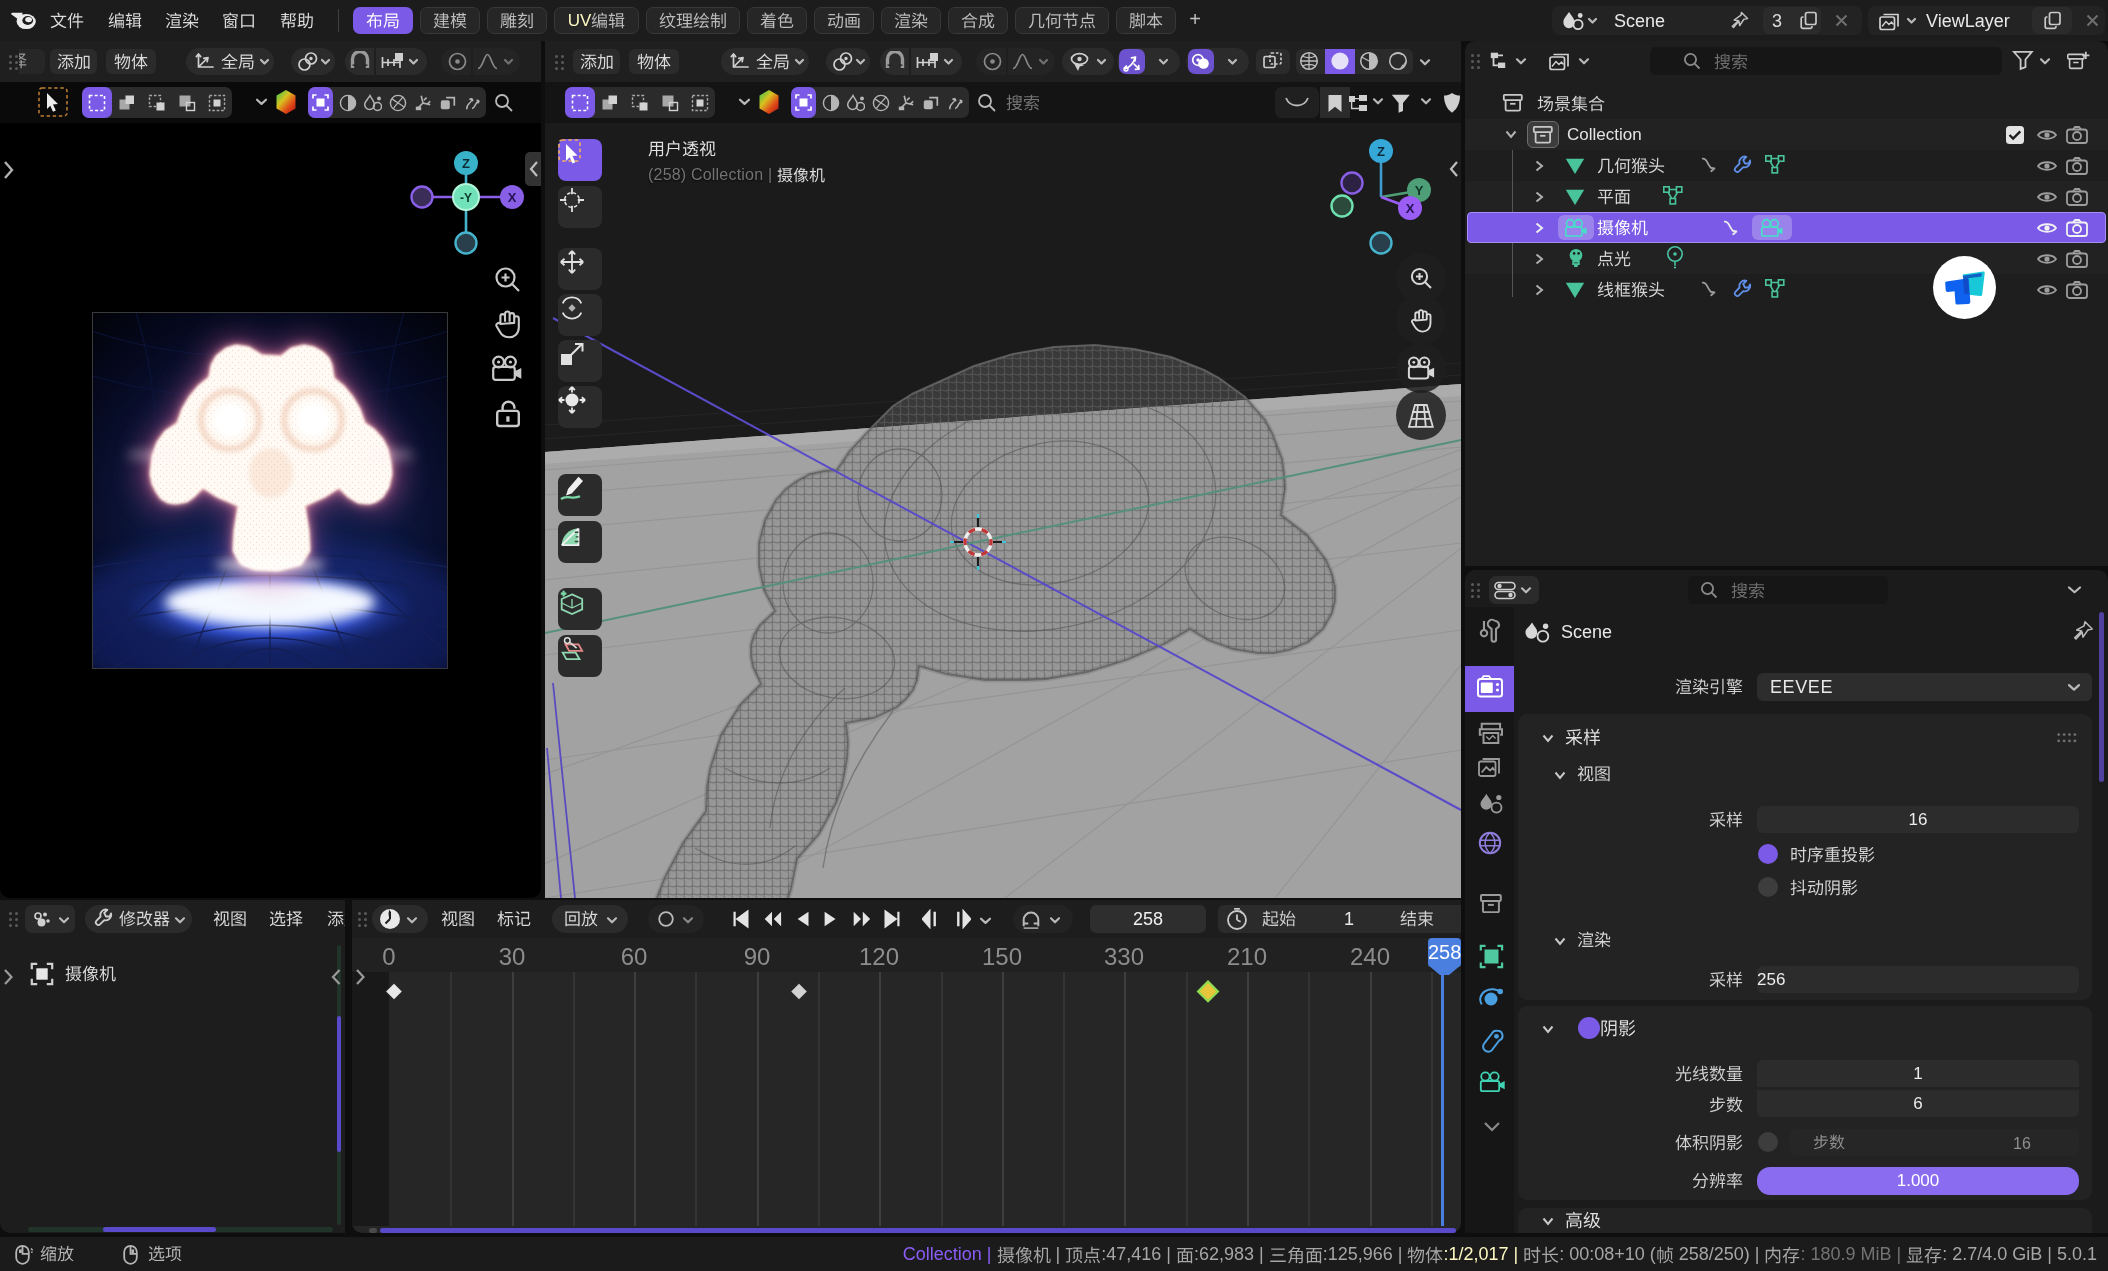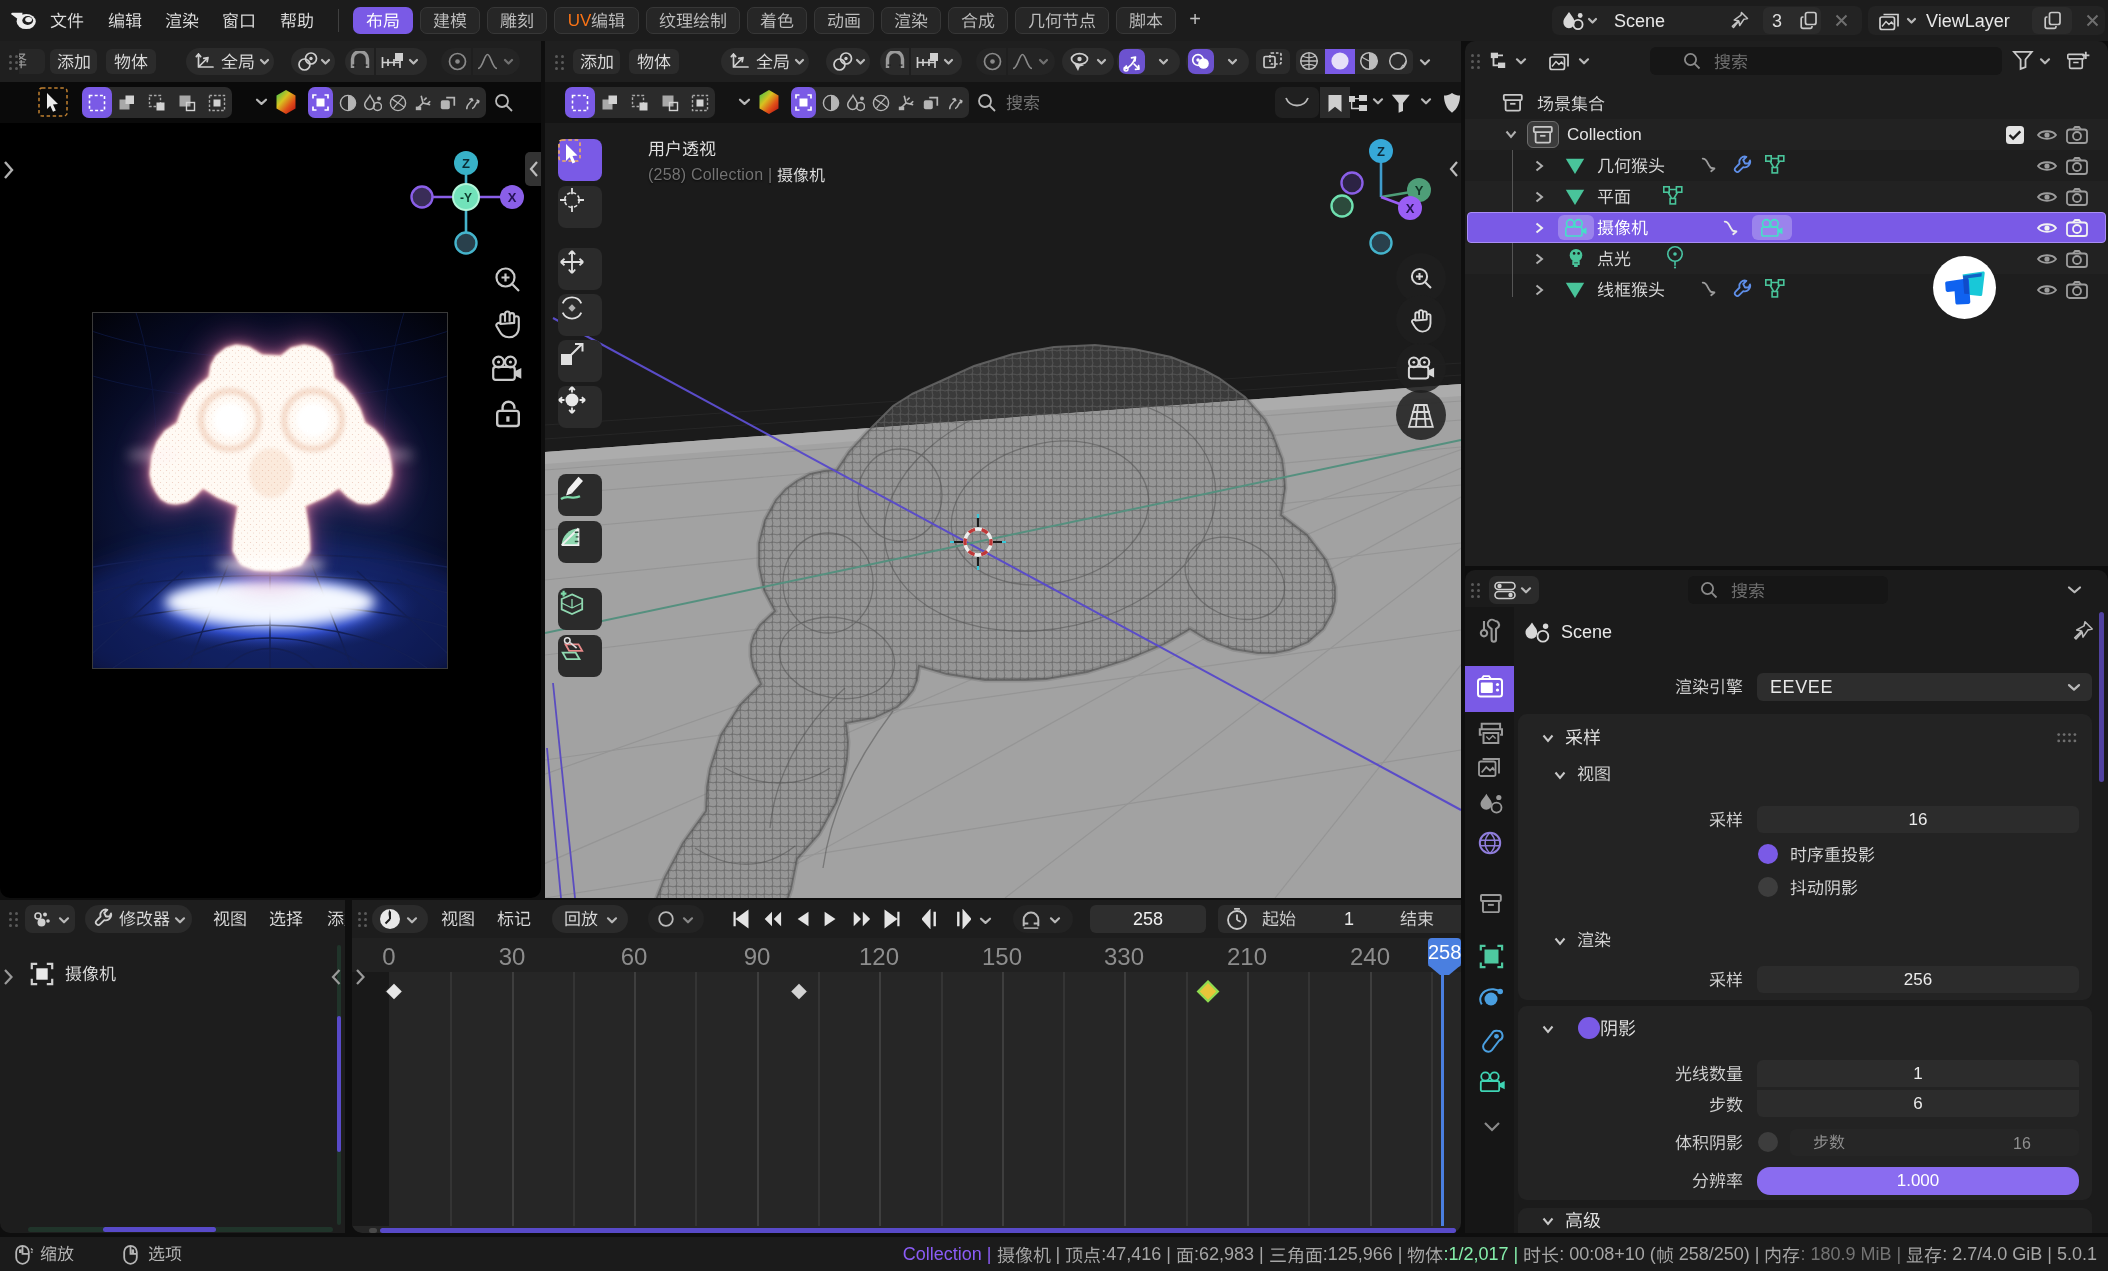--- a/index.html
+++ b/index.html
@@ -149,21 +149,21 @@
       <use href="#z6a21" x="1000"></use>
     </svg>
   </div>
 <div style="position:absolute;left:487px;top:7px;width:60px;height:27px;background:#262626;border:1px solid #373737;border-radius:7px;display:flex;align-items:center;justify-content:center;box-sizing:border-box">
     <svg class="cj" style="width:34.0px;height:17px;" viewBox="0 0 2000 1000" fill="#bcbcbc">
       <use href="#z96d5"></use>
       <use href="#z523b" x="1000"></use>
     </svg>
   </div>
 <div style="position:absolute;left:554px;top:7px;width:85px;height:27px;background:#262626;border:1px solid #373737;border-radius:7px;display:flex;align-items:center;justify-content:center;box-sizing:border-box">
-    <span style="font-size:17px;color:#f97316">UV</span>
+    <span style="font-size:17px;color:#fef9c3">UV</span>
     <svg class="cj" style="width:34.0px;height:17px;" viewBox="0 0 2000 1000" fill="#bcbcbc">
       <use href="#z7f16"></use>
       <use href="#z8f91" x="1000"></use>
     </svg>
   </div>
 <div style="position:absolute;left:646px;top:7px;width:94px;height:27px;background:#262626;border:1px solid #373737;border-radius:7px;display:flex;align-items:center;justify-content:center;box-sizing:border-box">
     <svg class="cj" style="width:68.0px;height:17px;" viewBox="0 0 4000 1000" fill="#bcbcbc">
       <use href="#z7eb9"></use>
       <use href="#z7406" x="1000"></use>
       <use href="#z7ed8" x="2000"></use>
@@ -1327,21 +1327,21 @@
     <path d="M2.5 4.5 L7 10 L11.5 4.5" stroke="#c9c9c9" stroke-width="2" fill="none"></path>
   </svg>
 <div style="position:absolute;left:1577px;top:931px"><svg class="cj" style="width:34.0px;height:17px;" viewBox="0 0 2000 1000" fill="#d6d6d6">
       <use href="#z6e32"></use>
       <use href="#z67d3" x="1000"></use>
     </svg></div>
 <div style="position:absolute;left:1709px;top:971px"><svg class="cj" style="width:34.0px;height:17px;" viewBox="0 0 2000 1000" fill="#cfcfcf">
       <use href="#z91c7"></use>
       <use href="#z6837" x="1000"></use>
     </svg></div>
-<div style="position:absolute;left:1757px;top:966px;width:322px;height:27px;background:#2c2c2c;border-radius:6px;text-align:center;font-size:17px;color:#ececec;line-height:27px">256</div>
+<div style="position:absolute;left:1757px;top:966px;width:322px;height:27px;background:#2c2c2c;border-radius:6px;font-size:17px;color:#ececec;line-height:27px">256</div>
 <div style="position:absolute;left:1518px;top:1006px;width:574px;height:194px;background:#232323;border-radius:9px"></div>
 <svg style="position:absolute;left:1541px;top:1022px" width="14" height="14" viewBox="0 0 14 14">
     <path d="M2.5 4.5 L7 10 L11.5 4.5" stroke="#c9c9c9" stroke-width="2" fill="none"></path>
   </svg>
 <div style="position:absolute;left:1578px;top:1017px;width:22px;height:22px;background:#7a5ae6;border-radius:50%"></div>
 <div style="position:absolute;left:1600px;top:1019px"><svg class="cj" style="width:36.0px;height:18px;" viewBox="0 0 2000 1000" fill="#e0e0e0">
       <use href="#z9634"></use>
       <use href="#z5f71" x="1000"></use>
     </svg></div>
 <div style="position:absolute;left:1675px;top:1065px"><svg class="cj" style="width:68.0px;height:17px;" viewBox="0 0 4000 1000" fill="#cfcfcf">
@@ -1612,21 +1612,21 @@
       <use href="#z70b9" x="1000"></use>
     </svg><span style="font-size:18px;color:#a6a6a6">:47,416 | </span><svg class="cj" style="width:18.0px;height:18px;" viewBox="0 0 1000 1000" fill="#a6a6a6">
       <use href="#z9762"></use>
     </svg><span style="font-size:18px;color:#a6a6a6">:62,983 | </span><svg class="cj" style="width:54.0px;height:18px;" viewBox="0 0 3000 1000" fill="#a6a6a6">
       <use href="#z4e09"></use>
       <use href="#z89d2" x="1000"></use>
       <use href="#z9762" x="2000"></use>
     </svg><span style="font-size:18px;color:#a6a6a6">:125,966 | </span><svg class="cj" style="width:36.0px;height:18px;" viewBox="0 0 2000 1000" fill="#a6a6a6">
       <use href="#z7269"></use>
       <use href="#z4f53" x="1000"></use>
-    </svg><span style="font-size:18px;color:#86efac">:1/2,017 | </span><svg class="cj" style="width:36.0px;height:18px;" viewBox="0 0 2000 1000" fill="#a6a6a6">
+    </svg><span style="font-size:18px;color:#fef9c3">:1/2,017 | </span><svg class="cj" style="width:36.0px;height:18px;" viewBox="0 0 2000 1000" fill="#a6a6a6">
       <use href="#z65f6"></use>
       <use href="#z957f" x="1000"></use>
     </svg><span style="font-size:18px;color:#a6a6a6">: 00:08+10 (</span><svg class="cj" style="width:18.0px;height:18px;" viewBox="0 0 1000 1000" fill="#a6a6a6">
       <use href="#z5e27"></use>
     </svg><span style="font-size:18px;color:#a6a6a6"> 258/250) | </span><svg class="cj" style="width:36.0px;height:18px;" viewBox="0 0 2000 1000" fill="#a6a6a6">
       <use href="#z5185"></use>
       <use href="#z5b58" x="1000"></use>
     </svg><span style="font-size:18px;color:#737373">: 180.9 MiB | </span><svg class="cj" style="width:36.0px;height:18px;" viewBox="0 0 2000 1000" fill="#a6a6a6">
       <use href="#z663e"></use>
       <use href="#z5b58" x="1000"></use>

